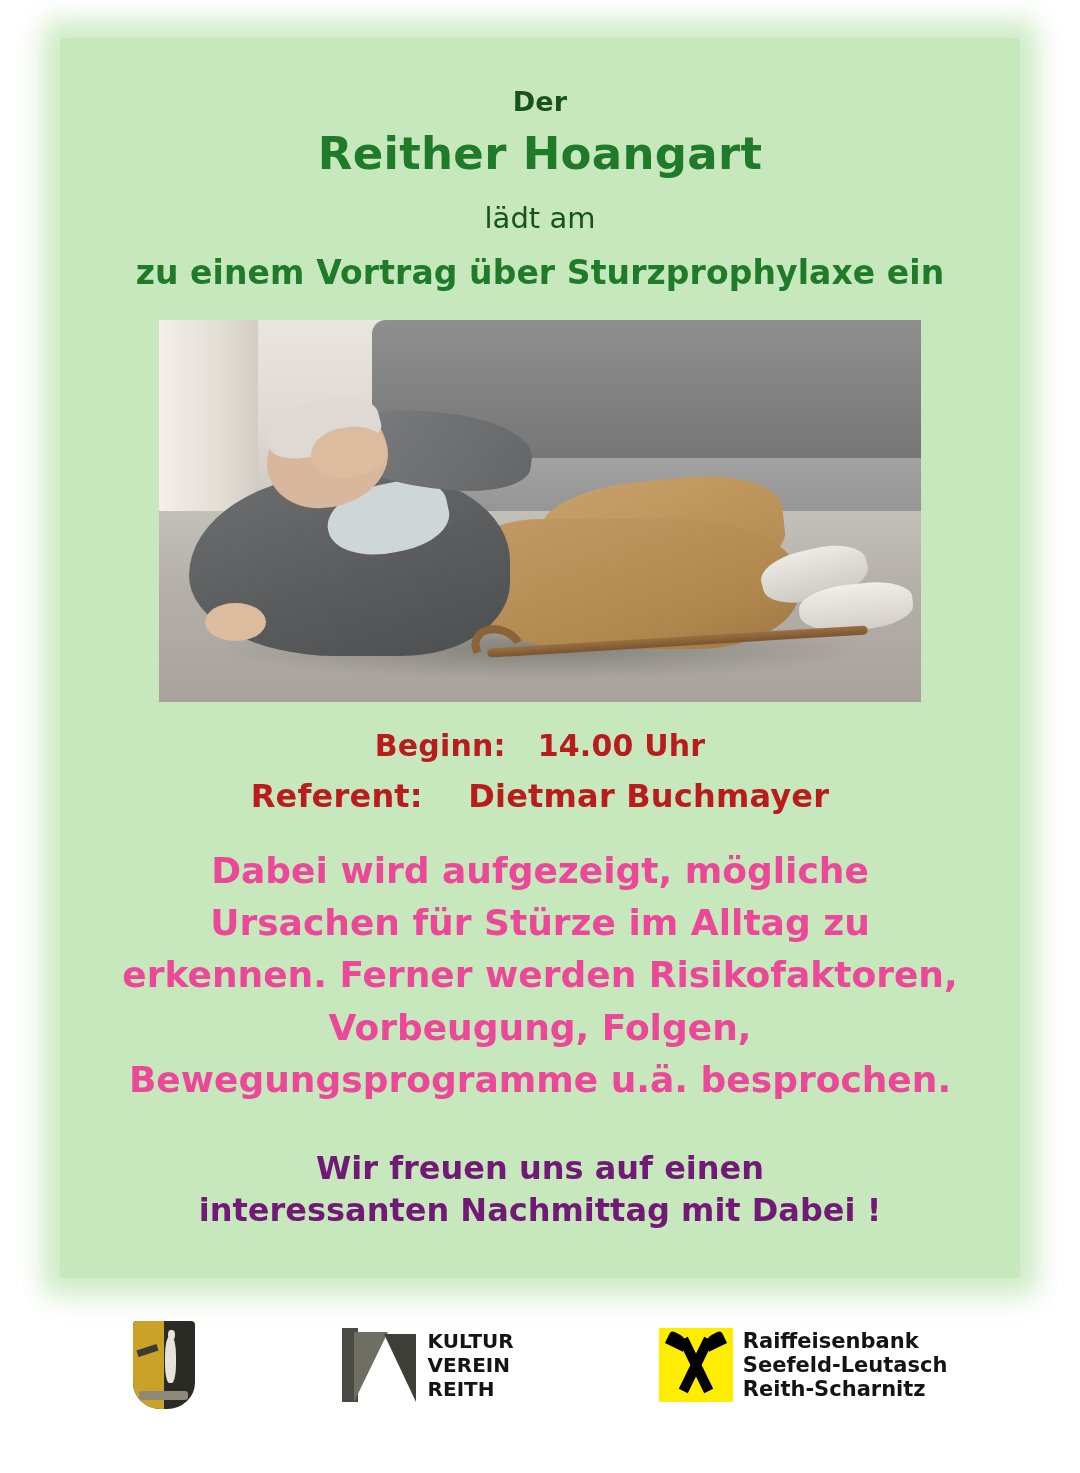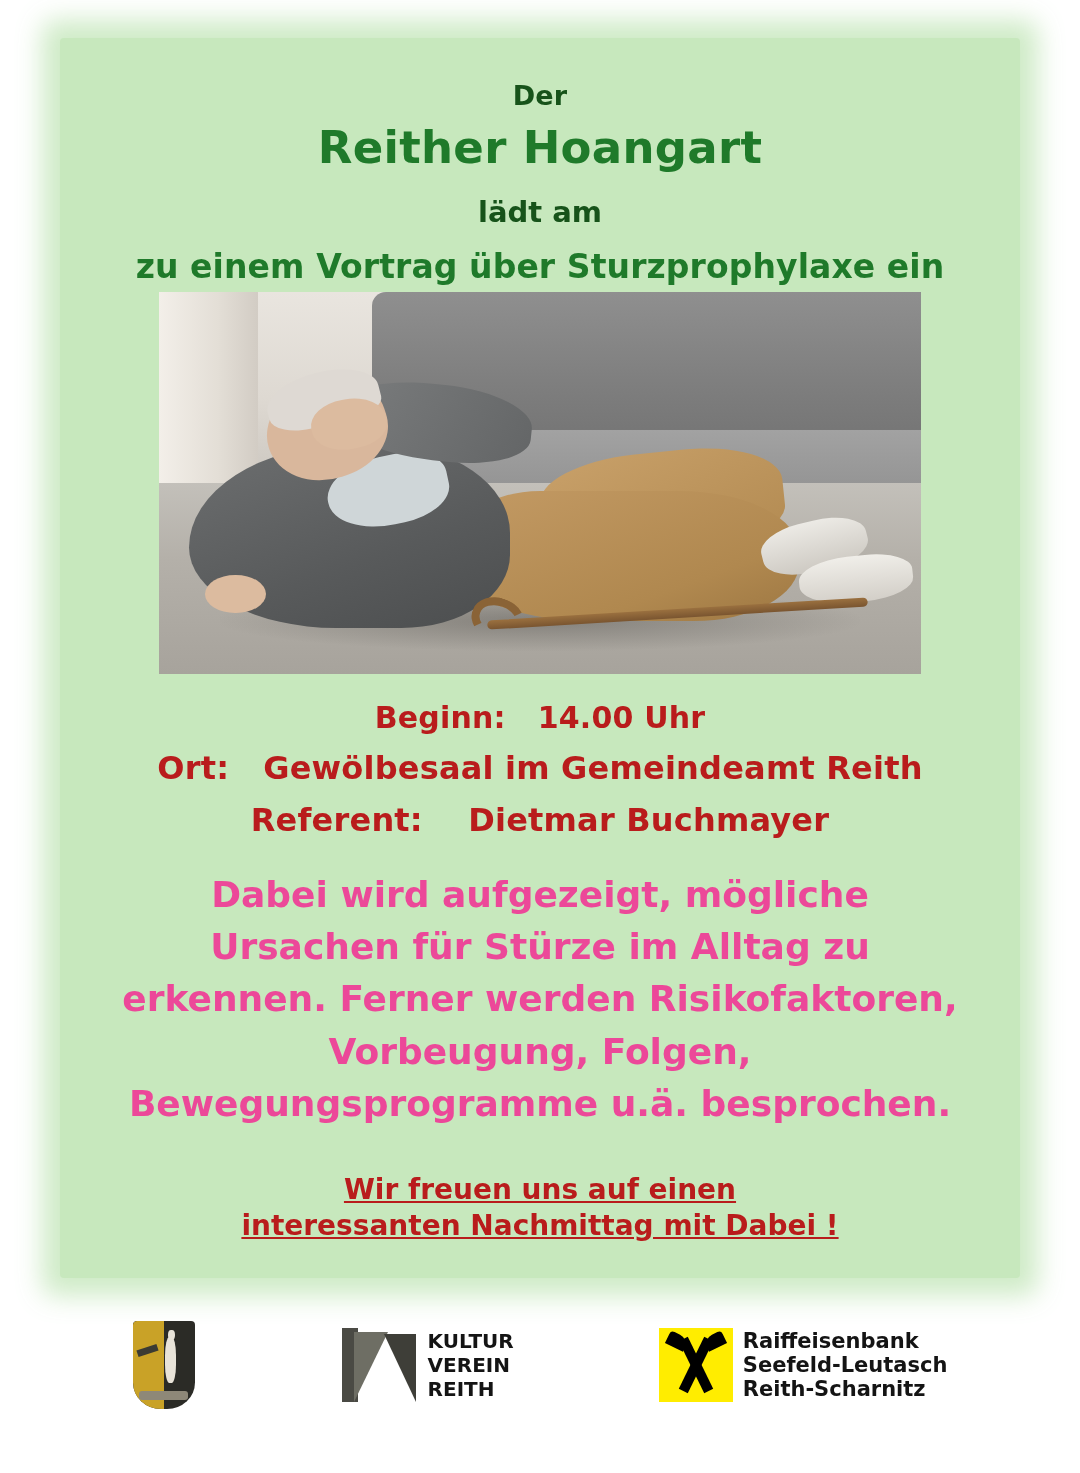--- a/index.html
+++ b/index.html
@@ -27,21 +27,21 @@
     width: 960px;
     height: 1240px;
     background: #c7e8bd;
     border-radius: 4px;
     box-shadow: 0 0 26px 18px rgba(199,232,189,0.85);
     box-sizing: border-box;
   }
   .content {
     position: absolute;
     left: 60px;
-    top: 32px;
+    top: 38px;
     width: 960px;
     height: 1240px;
     box-sizing: border-box;
     padding: 34px 34px 10px 34px;
     text-align: center;
     color: #1f6b1f;
   }
   .line-der {
     font-size: 27px;
     font-weight: bold;
@@ -51,36 +51,36 @@
   }
   .line-title {
     font-size: 45px;
     font-weight: bold;
     color: #1f7a2a;
     letter-spacing: 0.3px;
     margin: 6px 0 21px 0;
   }
   .line-ladt {
     font-size: 29px;
-    font-weight: bold;
+    font-weight: normal;
     color: #17531a;
     margin: 6px 0 18px 0;
   }
   .line-date {
     font-size: 37px;
     font-weight: bold;
     color: #1f7a2a;
     margin: 10px 0 18px 0;
     letter-spacing: 0.5px;
   }
   .line-subject {
     font-size: 33px;
     font-weight: bold;
     color: #1f7a2a;
-    margin: 6px 0 6px 0;
+    margin: 6px 0 28px 0;
     letter-spacing: 0.1px;
   }
 
   
   .photo {
     position: relative;
     width: 762px;
     height: 382px;
     margin: 0 auto 26px auto;
     overflow: hidden;
@@ -204,26 +204,25 @@
     font-size: 32px;
   }
   .paragraph {
     font-size: 36px;
     font-weight: bold;
     color: #ec4899;
     line-height: 1.45;
     margin: 30px 26px 0 26px;
   }
   .closing {
-    font-size: 28px;
-    font-weight: bold;
-    color: #b91c1c;
+    font-size: 32px;
+    font-weight: bold;
+    color: #701a75;
     line-height: 1.3;
     margin: 42px 20px 0 20px;
-    text-decoration: underline;
   }
 
   
   .sponsors {
     position: absolute;
     left: 60px;
     top: 1300px;
     width: 960px;
     height: 130px;
     display: flex;
@@ -367,25 +366,20 @@
       <div class="ph-cane"></div>
       <div class="ph-cane-handle"></div>
     </div>
 
     <div class="info-line">
       <span>Beginn:</span>
       &nbsp;
       <span>14.00 Uhr</span>
     </div>
 
-    <div class="info-line big">
-      <span>Ort:</span>
-      &nbsp;
-      <span>Gewölbesaal im Gemeindeamt Reith</span>
-    </div>
 
     <div class="info-line big">
       <span>Referent:</span>
       &nbsp;&nbsp;
       <span>Dietmar Buchmayer</span>
     </div>
 
     <div class="paragraph">Dabei wird aufgezeigt, mögliche Ursachen für Stürze im Alltag zu erkennen. Ferner werden Risikofaktoren, Vorbeugung, Folgen, Bewegungsprogramme u.ä. besprochen.</div>
 
     <div class="closing">

